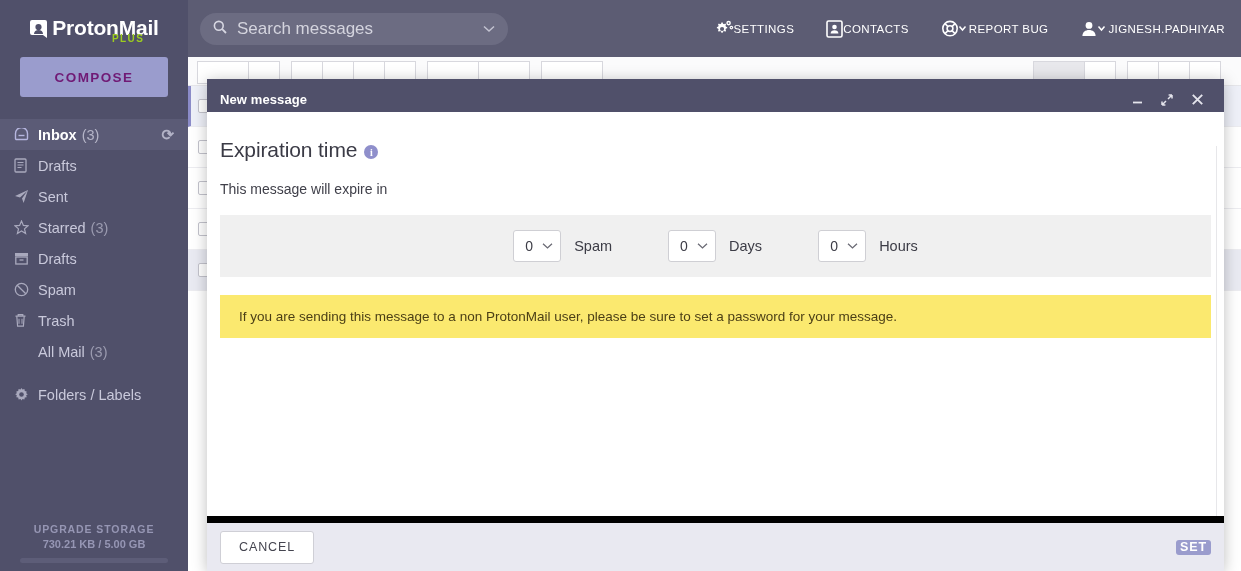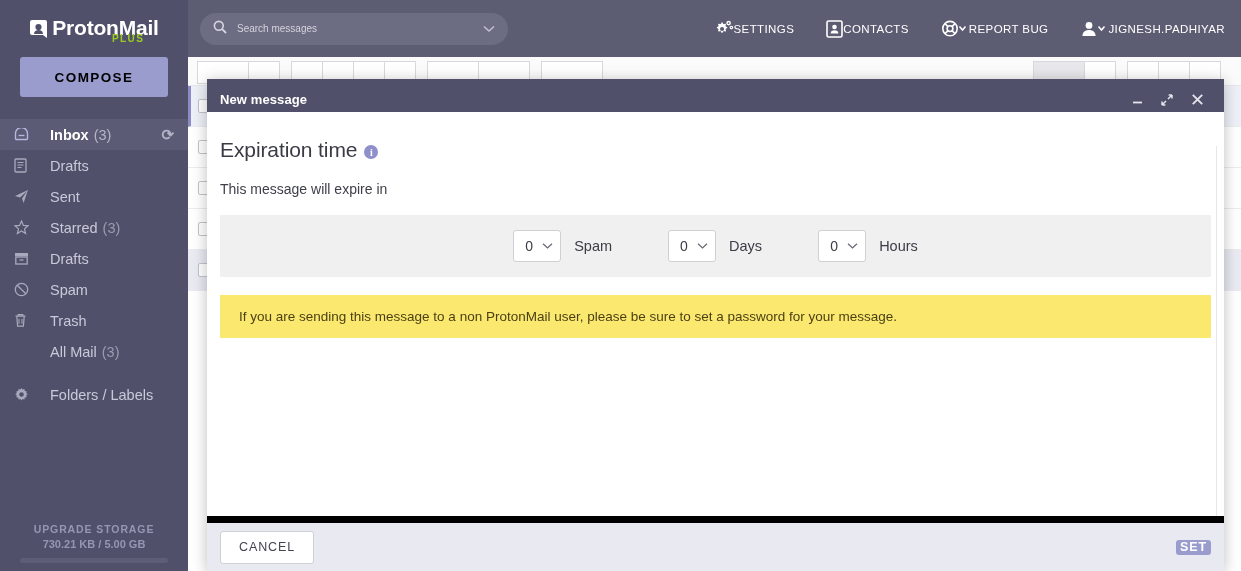--- a/index.html
+++ b/index.html
@@ -40,21 +40,21 @@
     color: #9ccc1f;
     left: 112px; top: 33px;
   }
 
   .compose-btn {
     display: block;
     margin: 0 auto;
     width: 148px; height: 40px;
     background: #9a9ccd;
     border: none; border-radius: 3px;
-    color: #000000;
+    color: #701a75;
     font-size: 13.5px; font-weight: bold; letter-spacing: 1.4px;
     font-family: "Liberation Sans", sans-serif;
     cursor: pointer;
   }
 
   .navlist { margin-top: 22px; }
   .navitem {
     display: flex; align-items: center;
     height: 31px;
     padding-left: 14px;
@@ -68,21 +68,21 @@
     color: #ffffff;
     font-weight: bold;
   }
   .navitem.active .navicon { color: #b7b7e0; }
   .navicon {
     width: 24px; flex: 0 0 24px;
     display: inline-flex; align-items: center; justify-content: flex-start;
     color: #a9a9bd;
     font-size: 13px;
   }
-  .navlabel { white-space: nowrap; margin-left: 12px; }
+  .navlabel { white-space: nowrap; }
   .navcount { color: #9b9bb0; margin-left: 5px; font-weight: normal; }
   .navitem.active .navcount { color: #b5b5c8; }
   .navitem.indent { padding-left: 38px; }
   .refresh-icon {
     position: absolute; right: 14px; top: 50%;
     transform: translateY(-50%);
     color: #b2b2c6; font-size: 15px;
   }
   .nav-gap { height: 12px; }
 
@@ -113,21 +113,21 @@
   .search-wrap {
     margin-left: 12px;
     width: 308px; height: 32px;
     background: #6c6c82;
     border-radius: 16px;
     display: flex; align-items: center;
     padding: 0 13px;
     cursor: text;
   }
   .search-icon { color: #d7d7e2; font-size: 13px; margin-right: 10px; }
-  .search-placeholder { color: #d4d4de; font-size: 10px; flex: 1; }
+  .search-placeholder { color: #d4d4de; font-size: 17px; flex: 1; }
   .search-caret { color: #c3c3d1; font-size: 11px; }
 
   .topnav { margin-left: auto; display: flex; align-items: center; height: 57px; }
   .topnav-item {
     display: flex; flex-direction: row; align-items: center;
     justify-content: center;
     color: #ffffff; cursor: pointer;
     padding: 0 16px;
   }
   .topnav-icon { height: 22px; display: flex; align-items: center; color: #ffffff; }

